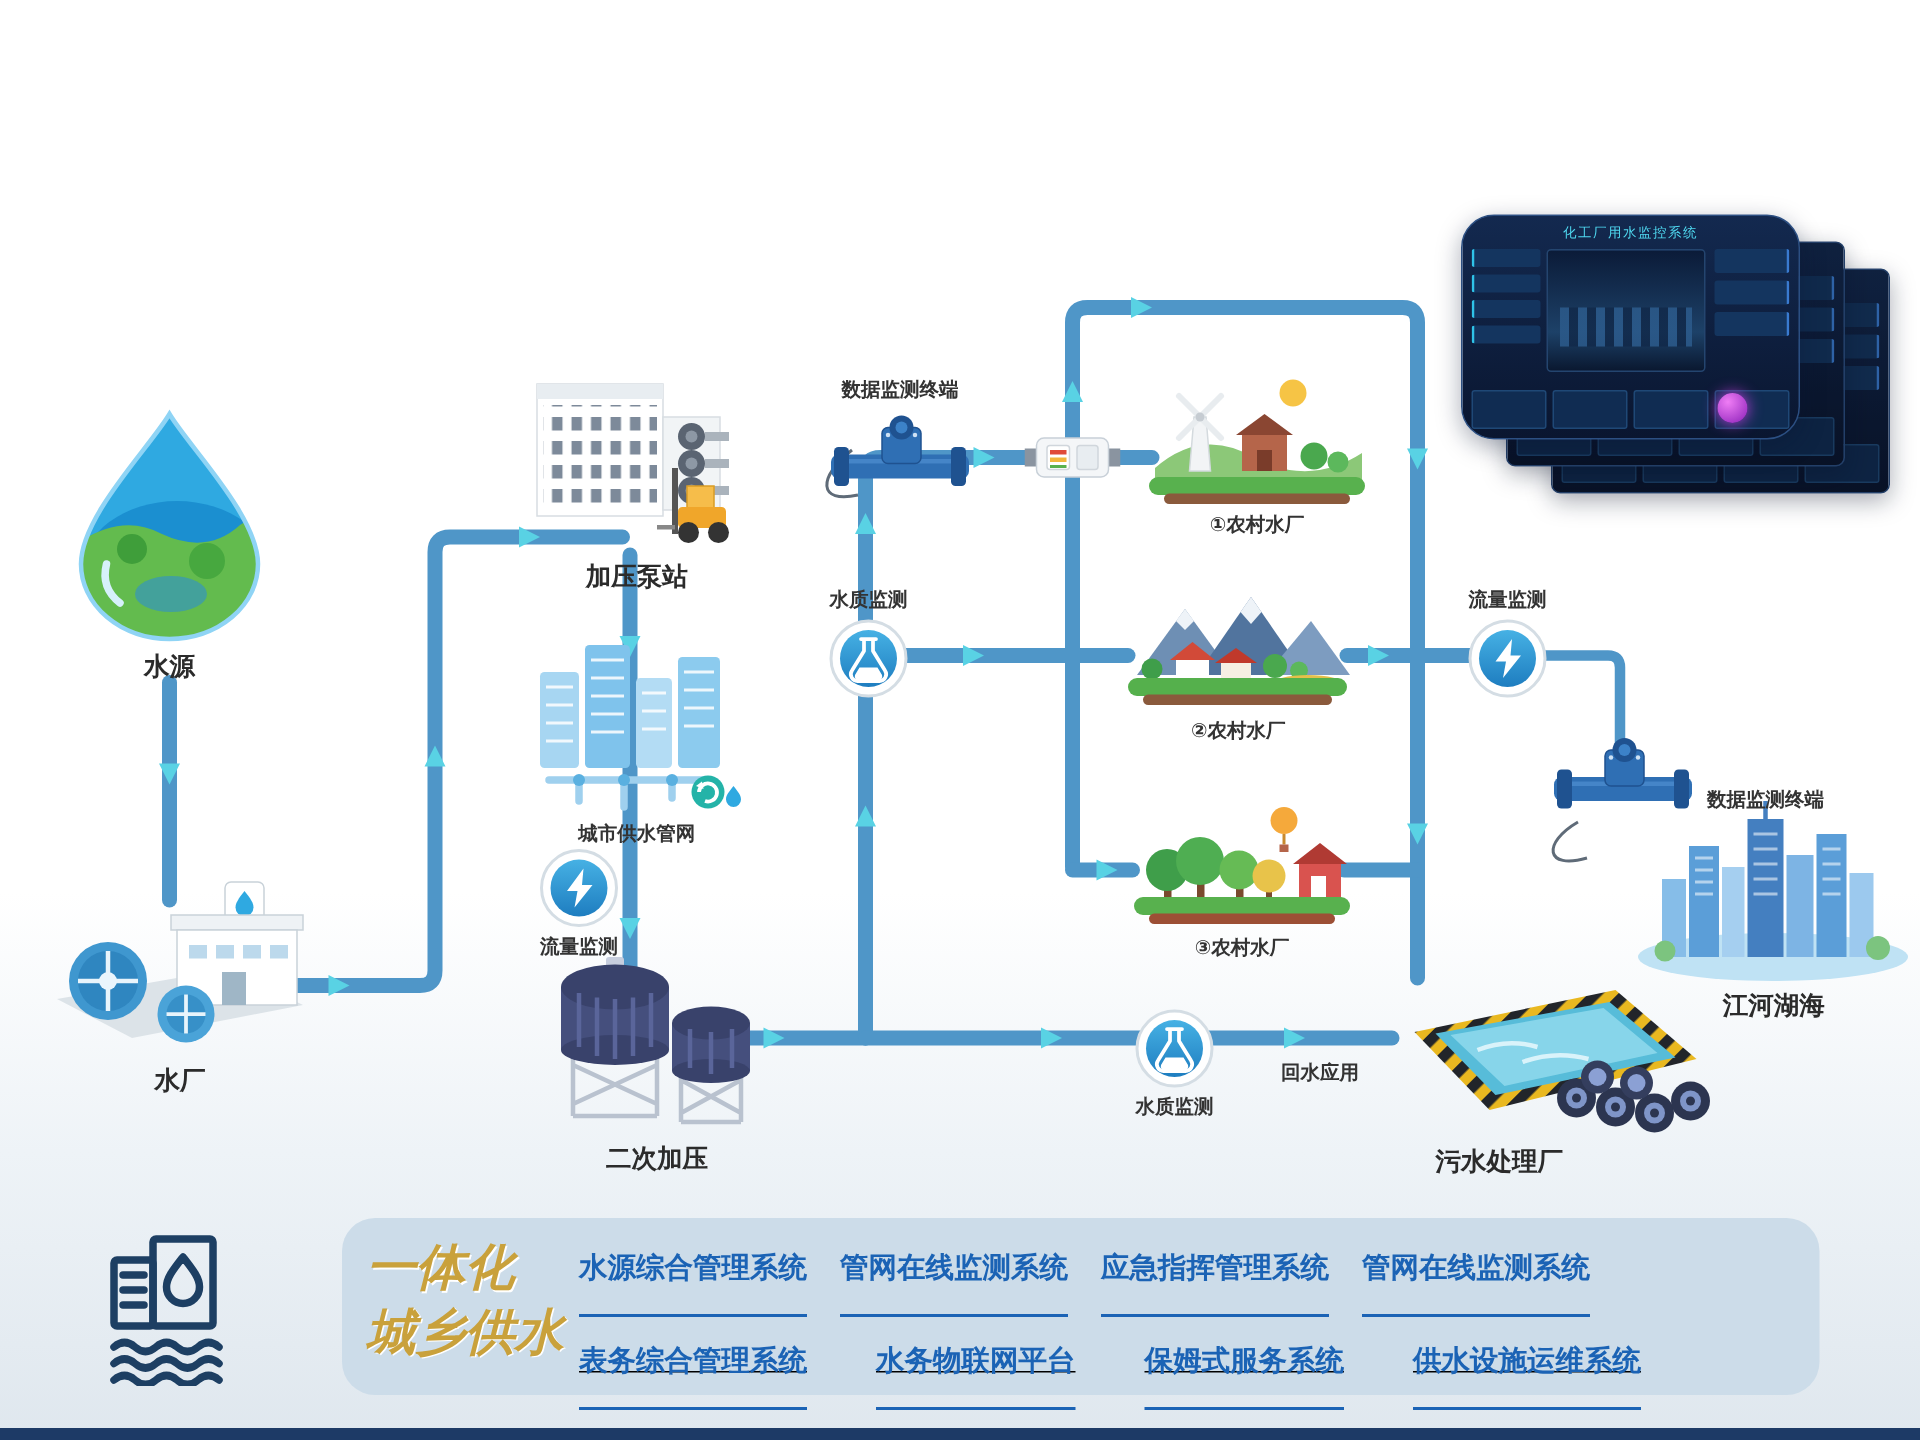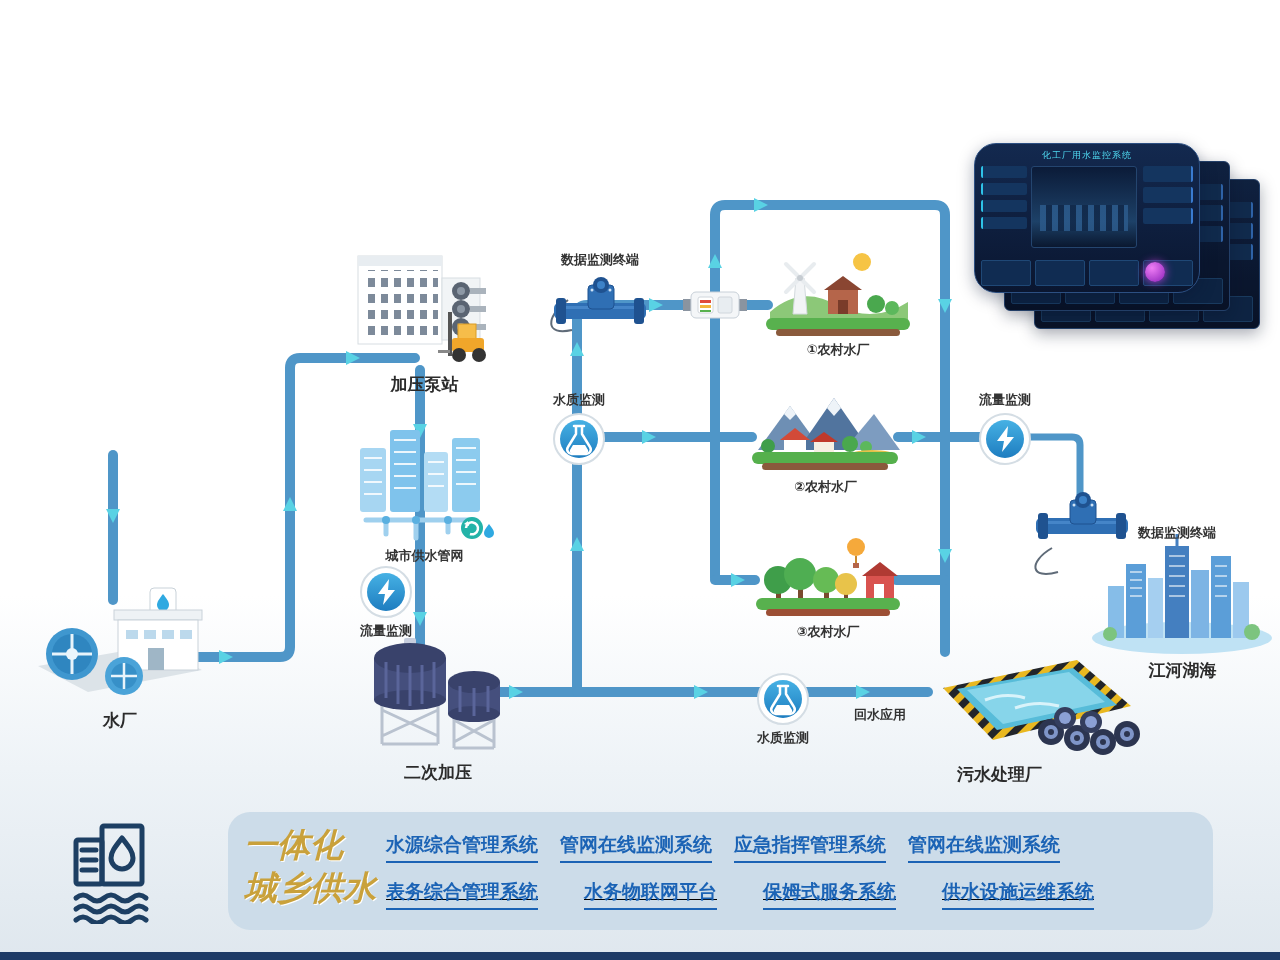--- a/index.html
+++ b/index.html
@@ -42,21 +42,21 @@
   .banner { position:absolute; left:228px; top:812px; width:985px; height:118px; z-index:4;
     background:#ccdce9; border-radius:22px; }
   .banner-title { position:absolute; left:16px; top:12px; width:150px;
     font-family:"DejaVu Serif","Liberation Serif",serif; font-style:italic; font-weight:bold;
     font-size:33px; line-height:1.3; color:#c9a13b; text-shadow:1px 1px 0 #fff; }
   .sys-rows { position:absolute; left:158px; top:20px; right:14px; }
   .sys-row { display:flex; align-items:flex-start; margin-bottom:16px; }
   .sys-row1 { gap:22px; }
   .sys-row2 { gap:46px;text-decoration:underline; }
   .sys-item { font-size:19px; font-weight:600; color:#1b63b5; border-bottom:2px solid #1b63b5;
-    padding-bottom:3px; white-space:nowrap; cursor:pointer; }
+    padding-bottom:18px; white-space:nowrap; cursor:pointer; }
 
   .footer-icon { position:absolute; left:68px; top:818px; z-index:4; }
   .bottom-bar { position:absolute; left:0; bottom:0; width:100%; height:8px; background:#1d3a66; z-index:5; }
 </style>
 </head>
 <body>
 
 <div class="stage">
 
   <svg class="pipes" width="1280" height="960" viewBox="0 0 1280 960">
@@ -94,20 +94,40 @@
       <path d="M-6 -7 L8 0 L-6 7 Z" transform="translate(737,580)"></path>
       <path d="M-6 -7 L8 0 L-6 7 Z" transform="translate(700,692)"></path>
       <path d="M-6 -7 L8 0 L-6 7 Z" transform="translate(862,692)"></path>
       <path d="M-6 -7 L8 0 L-6 7 Z" transform="translate(760,205)"></path>
       <path d="M-6 -7 L8 0 L-6 7 Z" transform="translate(715,262) rotate(-90)"></path>
       <path d="M-6 -7 L8 0 L-6 7 Z" transform="translate(945,305) rotate(90)"></path>
       <path d="M-6 -7 L8 0 L-6 7 Z" transform="translate(945,555) rotate(90)"></path>
     </g>
   </svg>
 
+  <div class="node" style="left:38px; top:272px; width:150px;">
+    <svg width="150" height="158" viewBox="0 0 150 158">
+      <defs>
+          <clipPath id="dropClip">
+            <path d="M75 4 C88 26 134 72 134 104 A59 50 0 1 1 16 104 C16 72 62 26 75 4 Z"></path>
+          </clipPath>
+        </defs>
+      <path d="M75 4 C88 26 134 72 134 104 A59 50 0 1 1 16 104 C16 72 62 26 75 4 Z" fill="#2fa9e1"></path>
+      <g clip-path="url(#dropClip)">
+        <ellipse cx="80" cy="110" rx="64" ry="48" fill="#1b8fd0"></ellipse>
+        <path d="M6 96 Q40 68 70 84 Q100 98 122 78 Q136 68 148 76 L148 158 L6 158 Z" fill="#63bb4e"></path>
+        <circle cx="50" cy="94" r="10" fill="#3f9e3a"></circle>
+        <circle cx="100" cy="102" r="12" fill="#47a83f"></circle>
+        <ellipse cx="76" cy="124" rx="24" ry="12" fill="#2f8fcf" opacity="0.6"></ellipse>
+      </g>
+      <path d="M75 4 C88 26 134 72 134 104 A59 50 0 1 1 16 104 C16 72 62 26 75 4 Z" fill="none" stroke="#8fd4f5" stroke-width="3"></path>
+      <path d="M33 104 q-4 16 9 26" stroke="#d6f1fb" stroke-width="5" fill="none" stroke-linecap="round"></path>
+    </svg>
+    <div class="lbl">水源</div>
+  </div>
 
   <div class="node" style="left:30px; top:578px; width:180px;">
     <svg width="180" height="128" viewBox="0 0 180 128">
       <polygon points="8,88 122,68 172,92 58,114" fill="#dce3e8"></polygon>
       <rect x="120" y="10" width="26" height="28" rx="4" fill="#ffffff" stroke="#c9d2d9"></rect>
       <path d="M133 16 c4 5 6 8 6 11 a6 6 0 1 1 -12 0 c0 -3 2 -6 6 -11 Z" fill="#2fa9e1"></path>
       <rect x="84" y="32" width="88" height="10" fill="#eef2f5" stroke="#c9d2d9"></rect>
       <rect x="88" y="42" width="80" height="50" fill="#ffffff" stroke="#c9d2d9"></rect>
       <rect x="96" y="52" width="12" height="9" fill="#bcd9ec"></rect>
       <rect x="114" y="52" width="12" height="9" fill="#bcd9ec"></rect>

